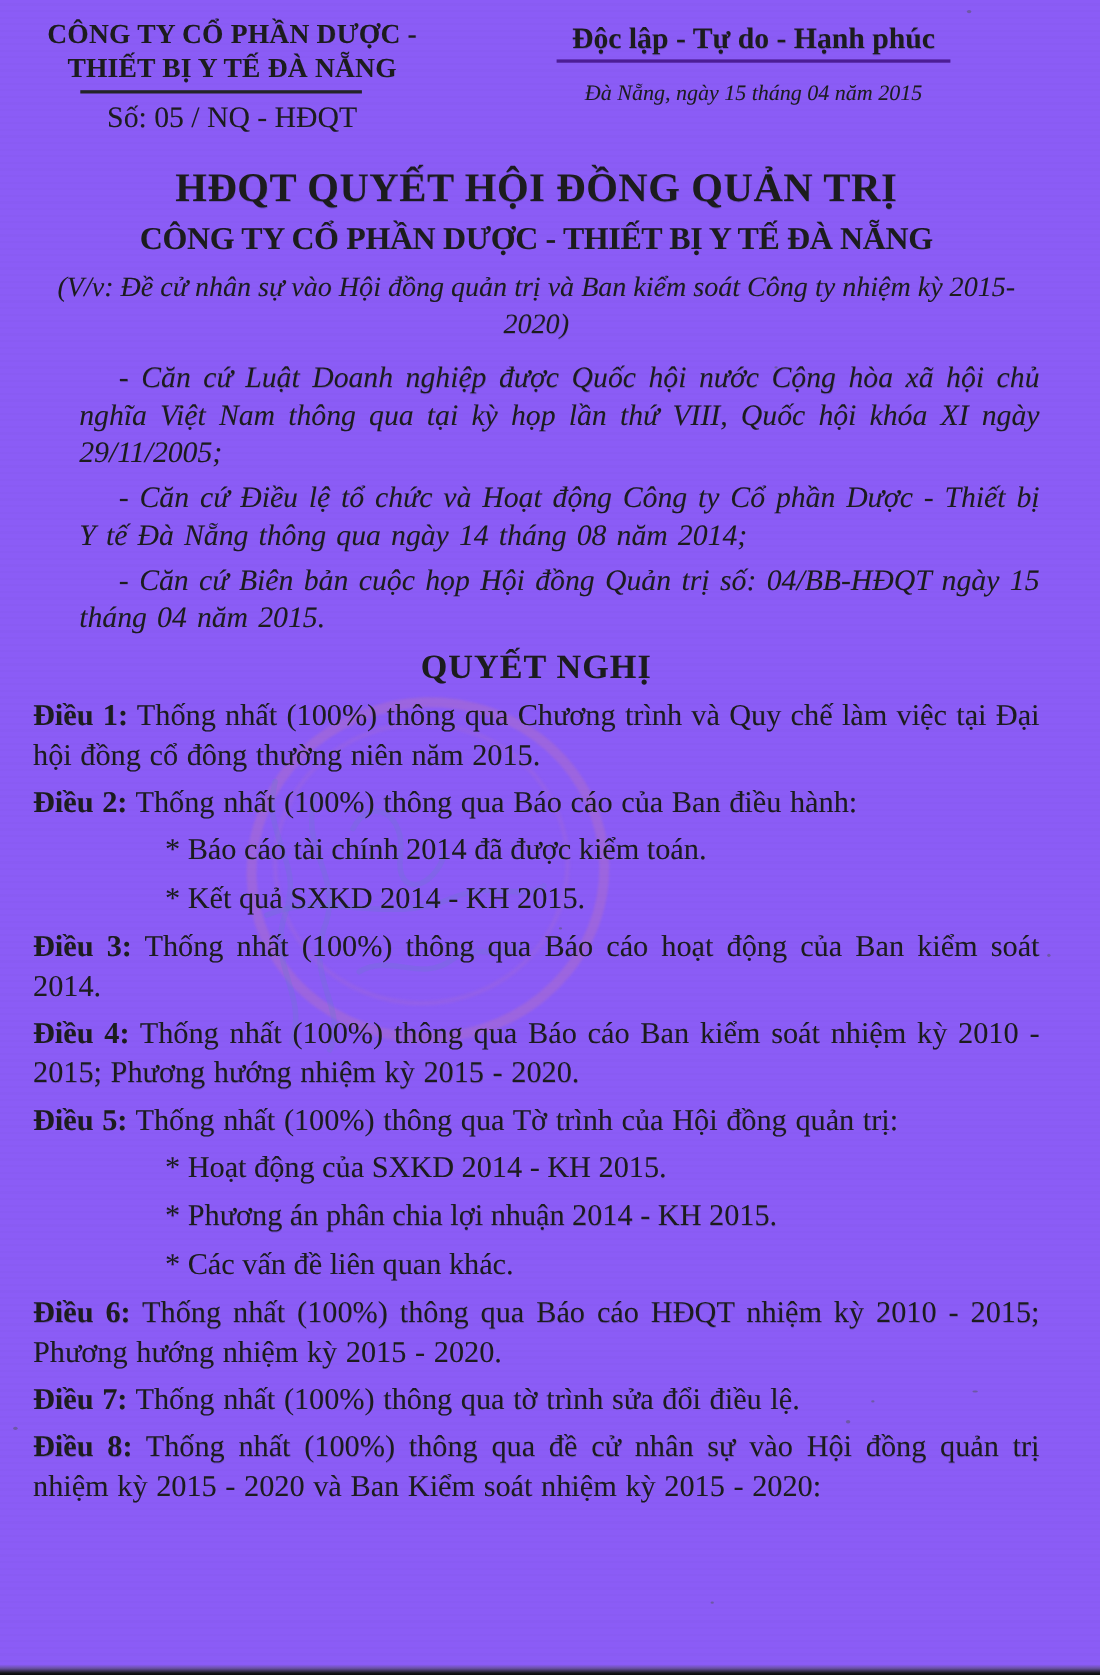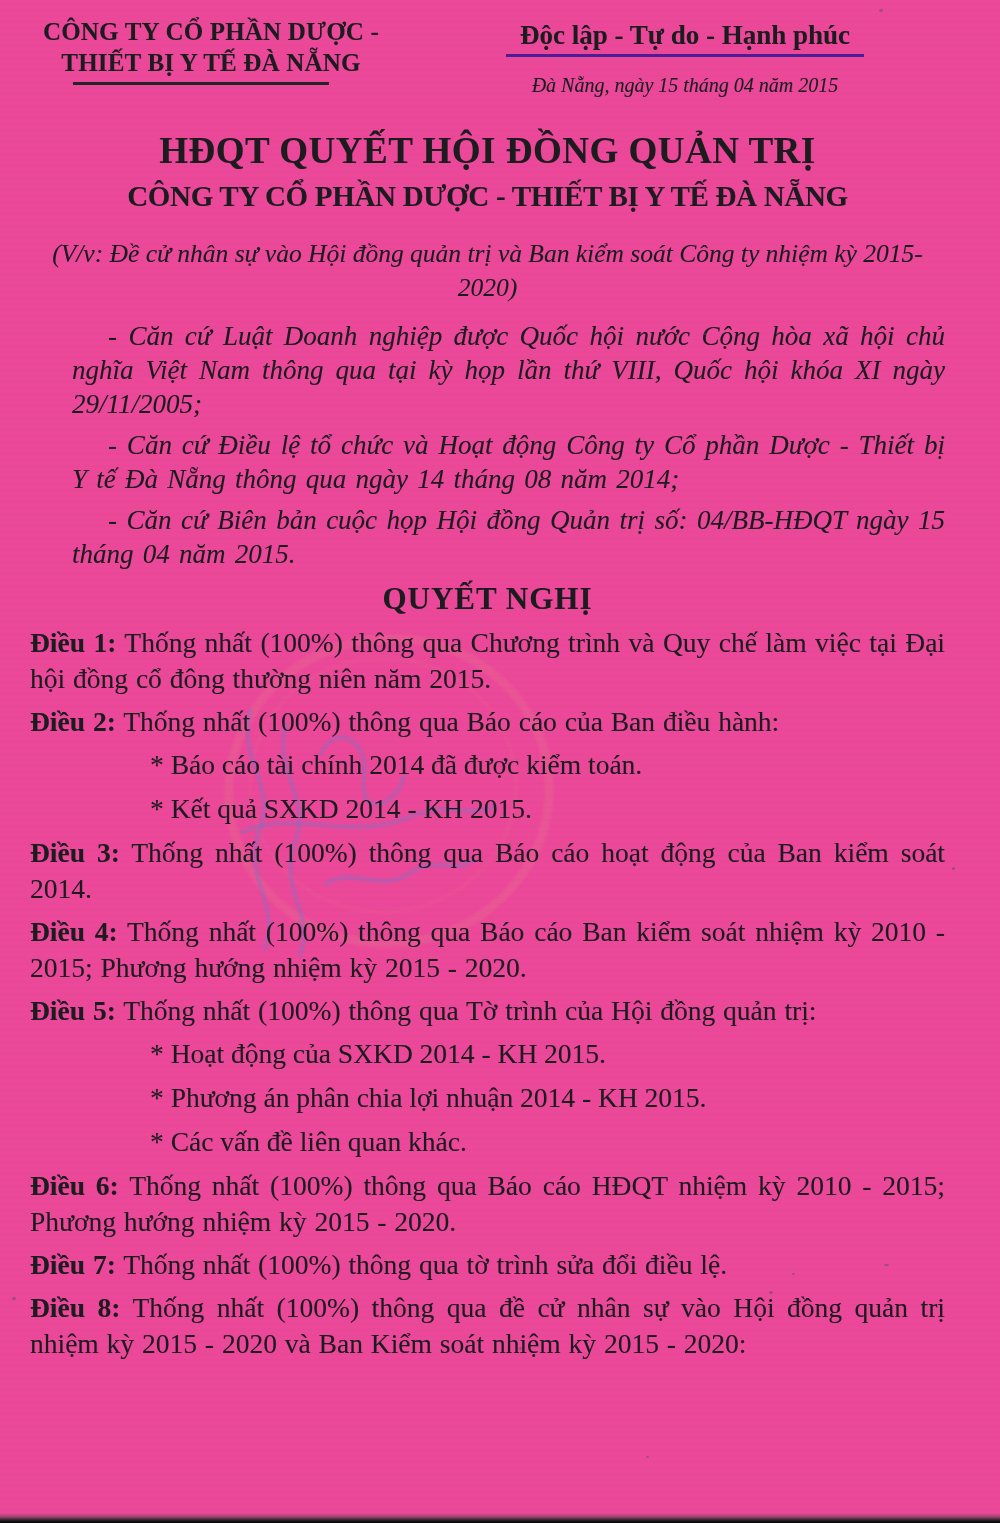--- a/index.html
+++ b/index.html
@@ -5,21 +5,21 @@
   html, body { margin: 0; padding: 0; }
   body {
     width: 1000px; height: 1523px;
     background: #ffffff;
     font-family: "Liberation Serif", "DejaVu Serif", serif;
     color: #1c1c1e;
   }
   .page {
     position: relative;
     width: 1000px; height: 1523px;
-    background: #ec4899;
+    background: #8b5cf6;
     overflow: hidden;
     text-shadow: 0.3px 0.3px 0.5px rgba(40,40,90,0.28);
   }
   .page::before {
     content: "";
     position: absolute; inset: 0;
     background: repeating-linear-gradient(0deg, rgba(0,0,0,0.012) 0 2px, transparent 2px 6px);
     pointer-events: none;
   }
   .content { position: relative; padding: 16px 55px 0 30px; }
@@ -43,21 +43,21 @@
   
   .doc-title {
     text-align: center; font-weight: bold; font-size: 37px; line-height: 46px;
     margin-top: 26px; letter-spacing: 0.5px;
   }
   .doc-subtitle {
     text-align: center; font-weight: bold; font-size: 29px; line-height: 38px;
     margin-top: 3px; letter-spacing: -0.3px;
   }
   .doc-subject {
-    text-align: center; font-style: italic; font-size: 25.5px; line-height: 34px; margin-top: 22px;
+    text-align: center; font-style: italic; font-size: 25.5px; line-height: 34px; margin-top: 8px;
   }
 
   
   .preamble { margin-top: 14px; }
   .preamble p {
     font-style: italic; font-size: 27px; line-height: 34px;
     text-align: justify; margin: 0 0 7px 42px; text-indent: 36px;
     word-spacing: 2.5px;
   }
 
@@ -115,20 +115,21 @@
     </g>
   </svg>
 
   <div class="content">
 
     <div class="header">
       <div class="hdr-left">
         <div class="l1">CÔNG TY CỔ PHẦN DƯỢC -</div>
         <div class="l2">THIẾT BỊ Y TẾ ĐÀ NẴNG</div>
         <div class="hdr-rule"></div>
+        <div class="hdr-num">Số: 05 / NQ - HĐQT</div>
       </div>
       <div class="hdr-right">
         <div><span class="l2">Độc lập - Tự do - Hạnh phúc</span></div>
         <div class="date">Đà Nẵng, ngày 15 tháng 04 năm 2015</div>
       </div>
     </div>
 
     <div class="doc-title">HĐQT QUYẾT HỘI ĐỒNG QUẢN TRỊ</div>
     <div class="doc-subtitle">CÔNG TY CỔ PHẦN DƯỢC - THIẾT BỊ Y TẾ ĐÀ NẴNG</div>
     <div class="doc-subject">(V/v: Đề cử nhân sự vào Hội đồng quản trị và Ban kiểm soát Công ty nhiệm kỳ 2015-2020)</div>

